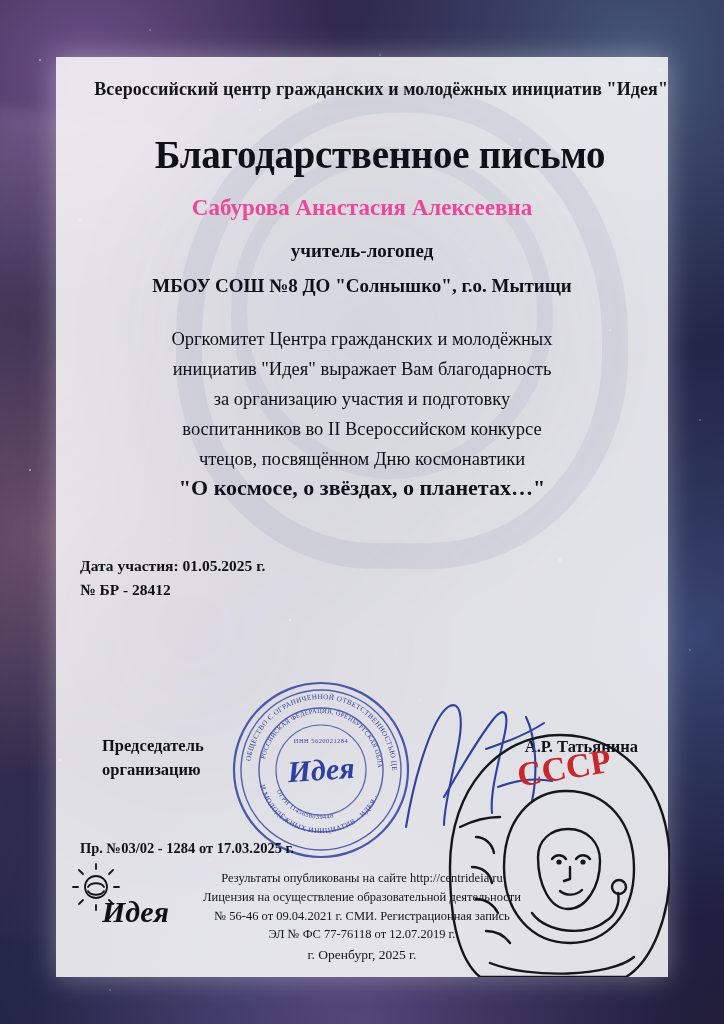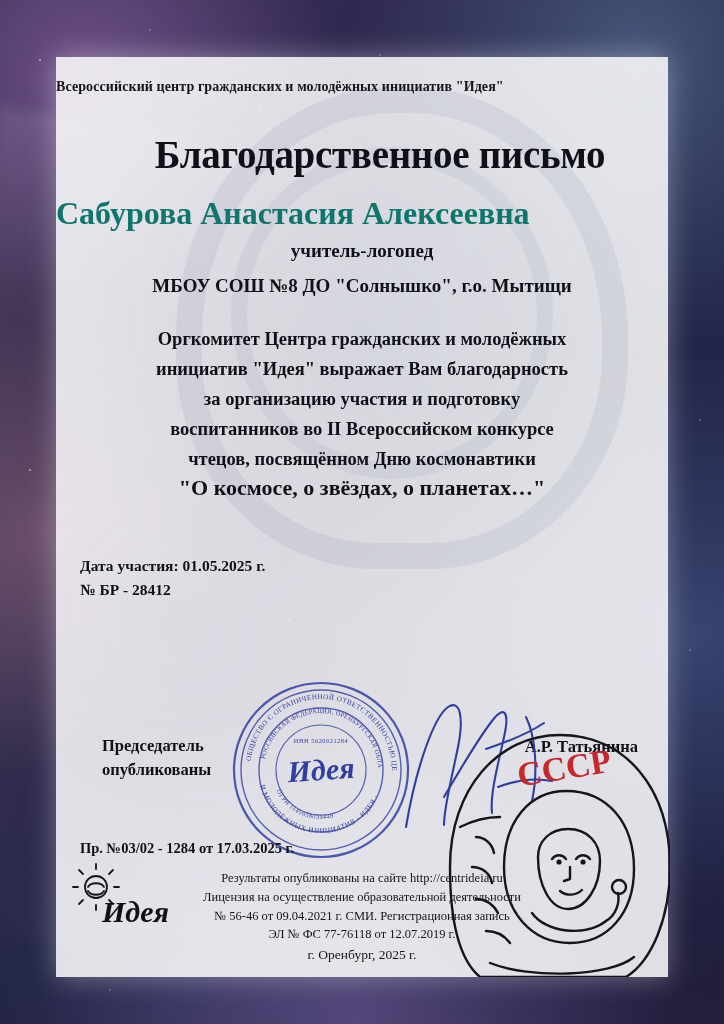--- a/index.html
+++ b/index.html
@@ -118,22 +118,22 @@
     position: absolute;
     inset: 0;
     padding: 0;
   }
 
   .org-line {
     position: absolute;
     top: 22px;
     left: 0;
     right: 0;
-    text-align: left;
-    font-size: 14px;
+    text-align: right;
+    font-size: 18px;
     font-weight: bold;
     color: #14161c;
     letter-spacing: 0.1px;
   }
   .title {
     position: absolute;
     top: 75px;
     left: 0;
     right: 0;
     text-align: center;
@@ -141,23 +141,24 @@
     font-weight: bold;
     color: #101118;
     letter-spacing: -0.3px;
     padding-left: 36px;
   }
   .recipient {
     position: absolute;
     top: 138px;
     left: 0;
     right: 0;
-    font-size: 32px;
-    font-weight: bold;
-    color: #0f766e;
+    text-align: center;
+    font-size: 23px;
+    font-weight: bold;
+    color: #ec4899;
   }
   .position {
     position: absolute;
     top: 183px;
     left: 0;
     right: 0;
     text-align: center;
     font-size: 19px;
     font-weight: bold;
     color: #101118;
@@ -172,21 +173,21 @@
     font-weight: bold;
     color: #101118;
   }
   .body-text {
     position: absolute;
     top: 268px;
     left: 46px;
     right: 46px;
     text-align: center;
     font-size: 18.5px;
-    font-weight: bold;
+    font-weight: normal;
     color: #101118;
     line-height: 1.62;
   }
   .quote {
     position: absolute;
     top: 418px;
     left: 20px;
     right: 20px;
     text-align: center;
     font-size: 22px;
@@ -345,21 +346,21 @@
 
       <div class="quote">"О космосе, о звёздах, о планетах…"</div>
 
       <div class="meta">
         <div>Дата участия: 01.05.2025 г.</div>
         <div>№ БР - 28412</div>
       </div>
 
       <div class="sign-role">
         <div>Председатель</div>
-        <div>опубликованы</div>
+        <div>организацию</div>
       </div>
 
       <div class="sign-name">А.Р. Татьянина</div>
 
       <div class="stamp">
         <svg width="178" height="178" viewBox="0 0 178 178" aria-hidden="true">
           <defs>
             <path id="arcTop" d="M 18,89 A 71,71 0 0 1 160,89"></path>
             <path id="arcBottom" d="M 26,89 A 63,63 0 0 0 152,89"></path>
             <path id="arcTop2" d="M 32,89 A 57,57 0 0 1 146,89"></path>

